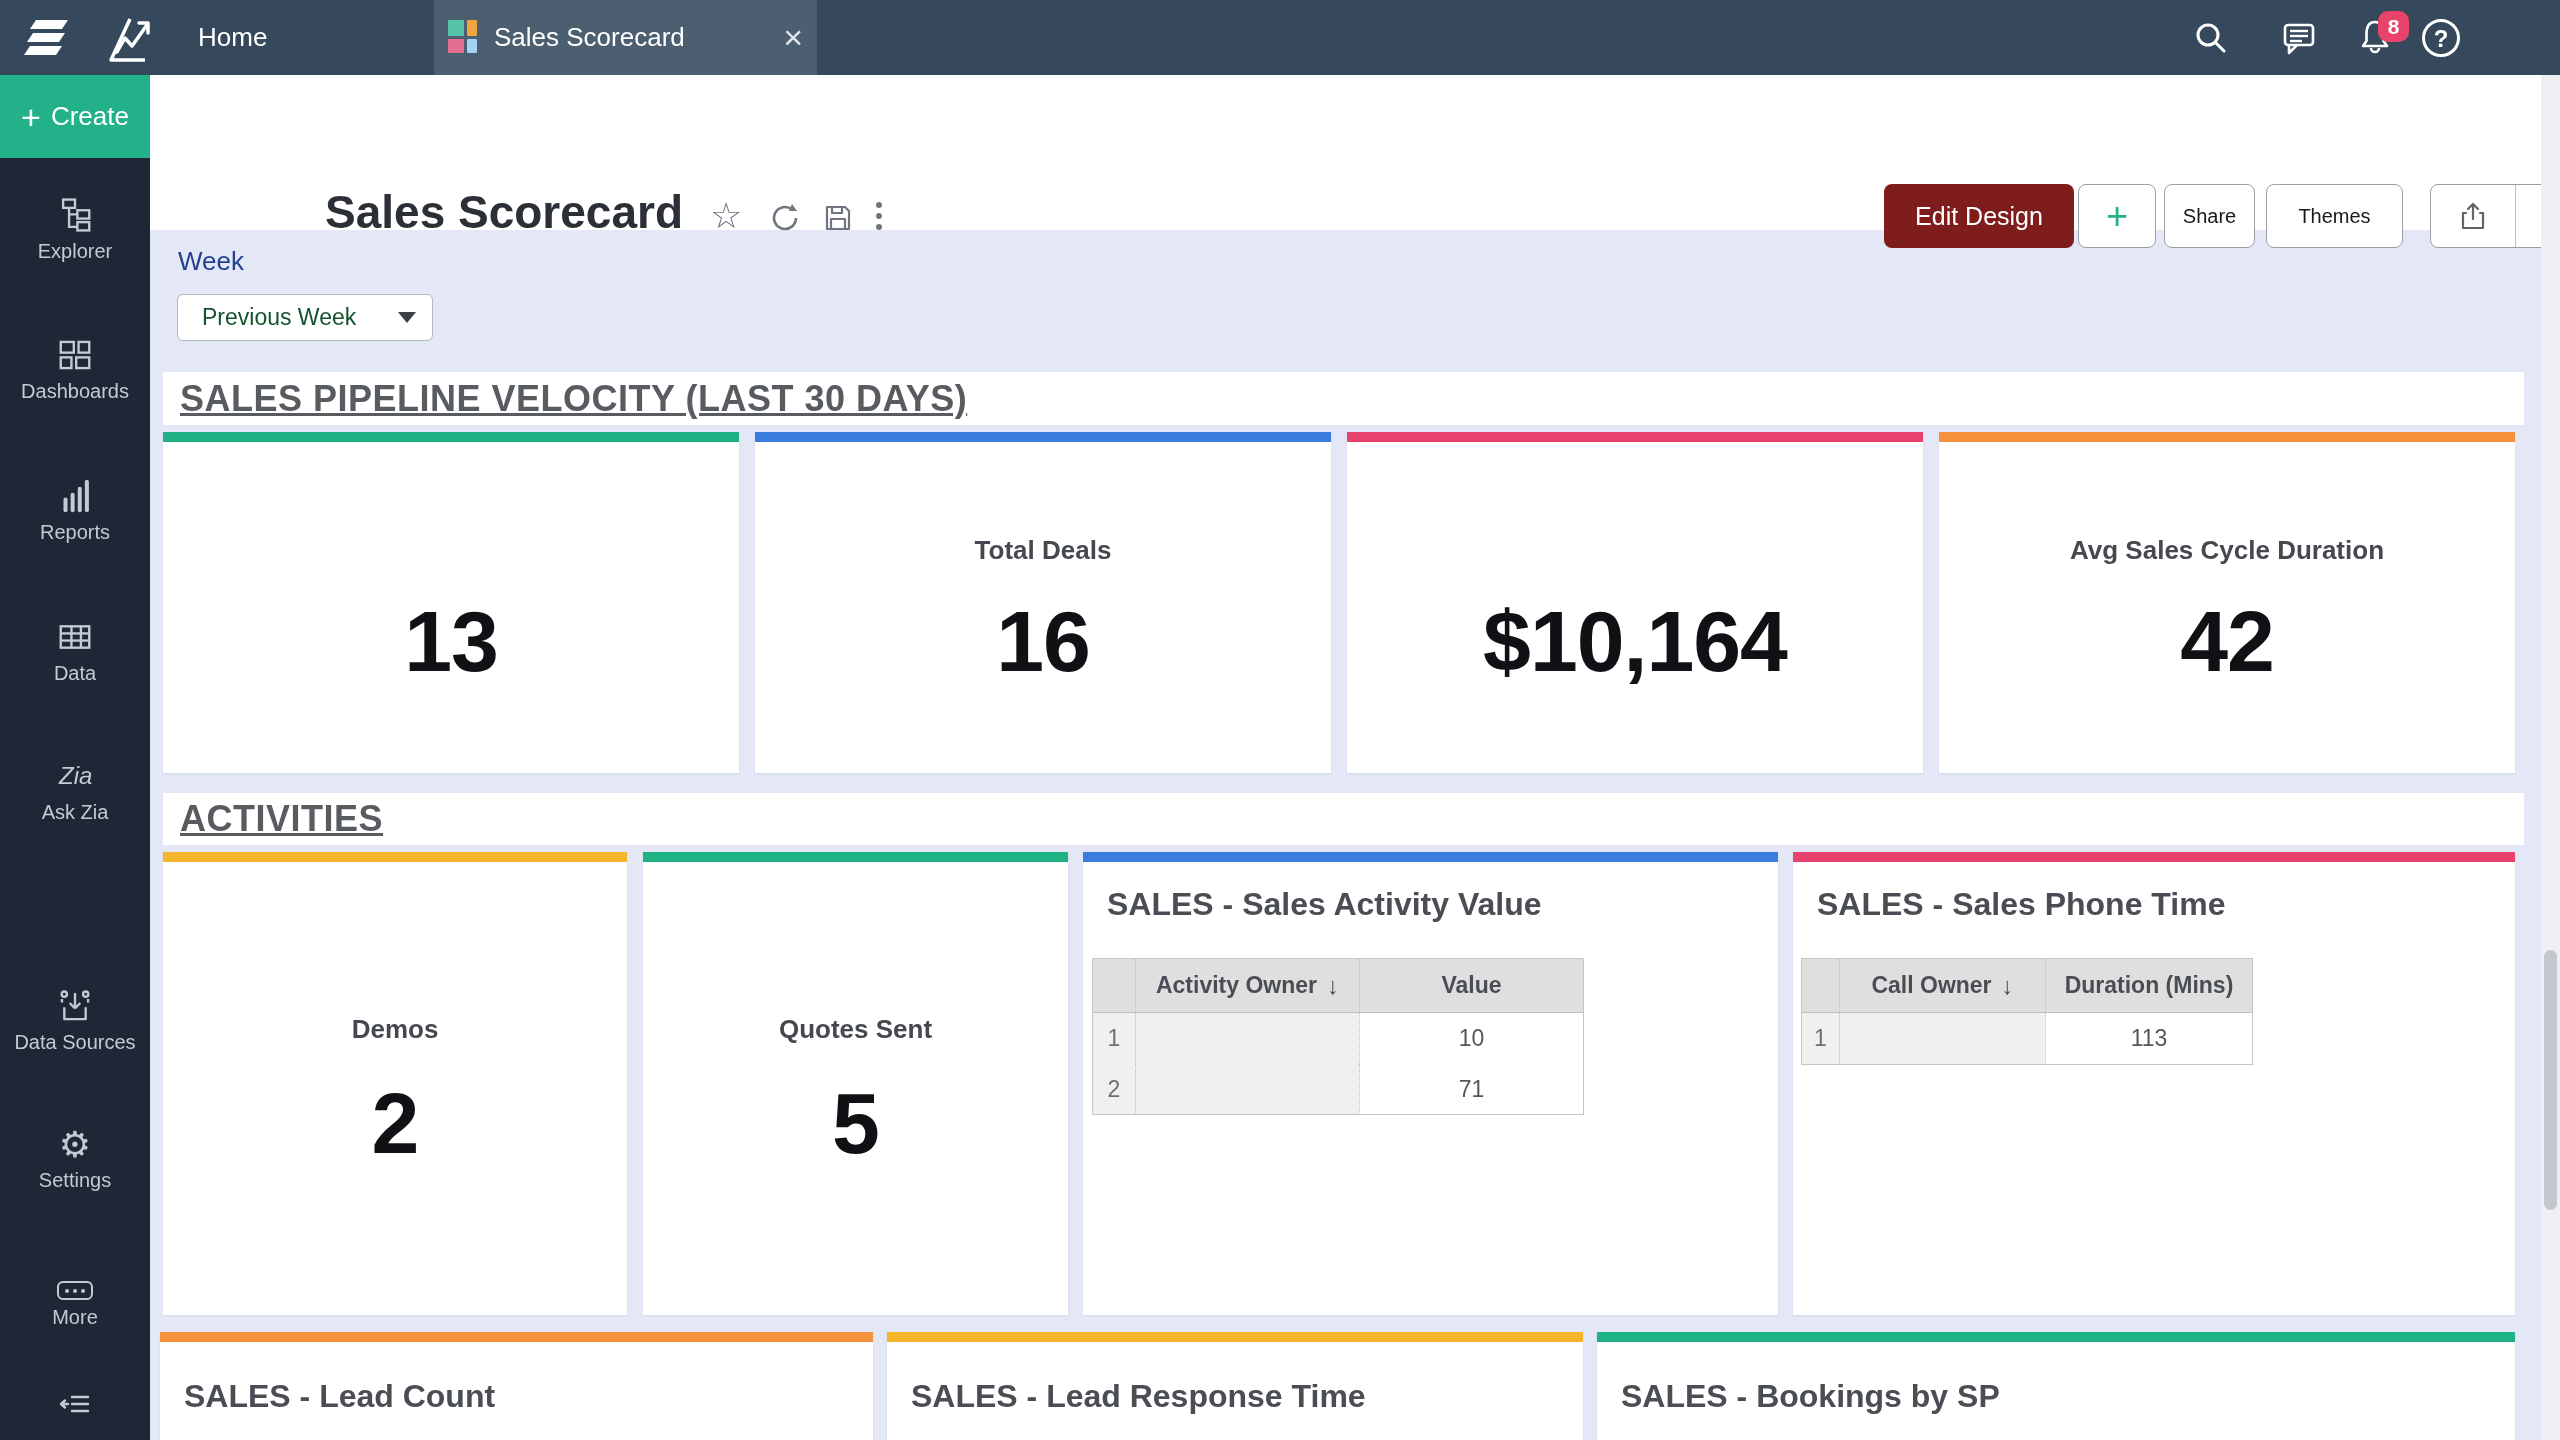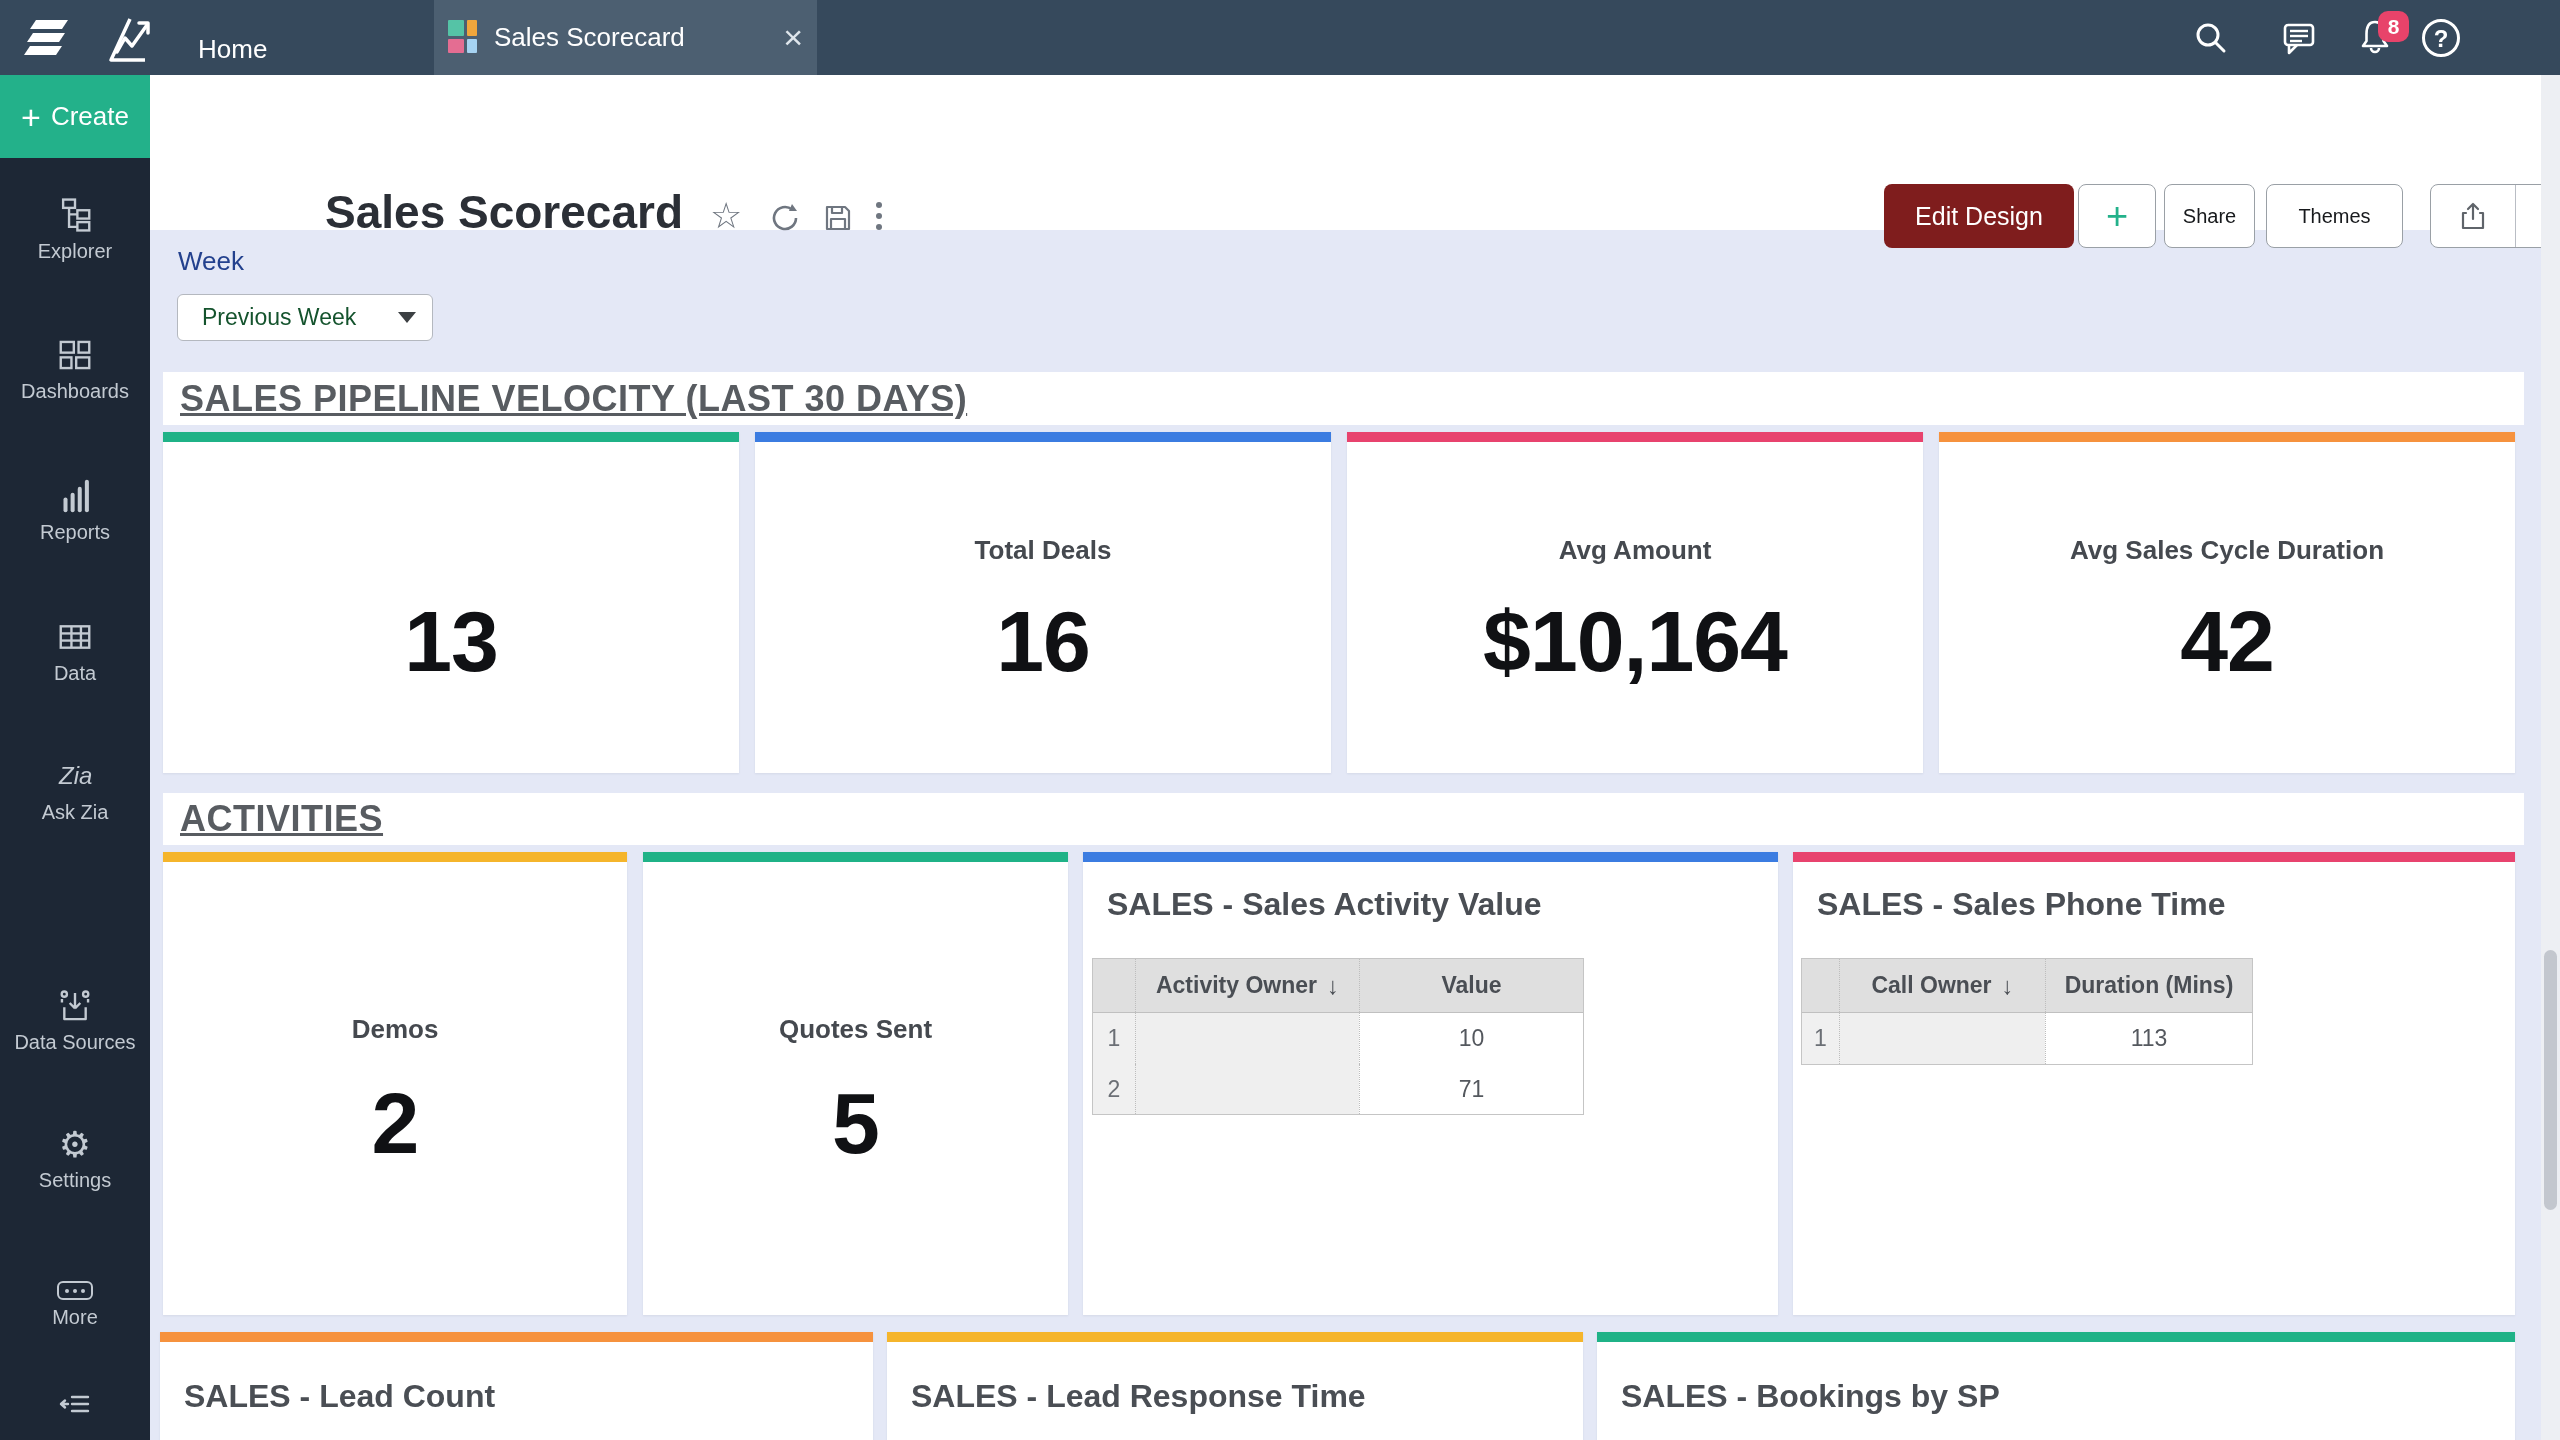--- a/index.html
+++ b/index.html
@@ -95,21 +95,21 @@
   <svg class="abs" style="left:22px;top:16px" width="52" height="44" viewBox="0 0 52 44">
     <polygon points="14,4 46,4 40,13 8,13" fill="#fff"></polygon>
     <polygon points="11,17 43,17 37,26 5,26" fill="#fff"></polygon>
     <polygon points="8,30 40,30 34,39 2,39" fill="#fff"></polygon>
   </svg>
   <svg class="abs" style="left:102px;top:10px" width="56" height="56" viewBox="0 0 56 56">
     <path d="M28,9 L9,50 H43" fill="none" stroke="#fff" stroke-width="3.5" stroke-linejoin="round"></path>
     <polyline points="15,42 23,28 30,36 45,15" fill="none" stroke="#fff" stroke-width="3.5" stroke-linejoin="round" stroke-linecap="round"></polyline>
     <polyline points="37,13 46,13 46,23" fill="none" stroke="#fff" stroke-width="3.5" stroke-linejoin="round" stroke-linecap="round"></polyline>
   </svg>
-  <div class="abs tb-text" style="left:198px;top:12px">Home</div>
+  <div class="abs tb-text" style="left:198px;top:0">Home</div>
 
   <div id="doc-tab" class="abs">
     <div class="abs tab-grid" style="left:14px;top:20px">
       <div class="sq-teal"></div>
         <div class="sq-amber"></div>
         <div class="sq-pink"></div>
         <div class="sq-blue"></div>
     </div>
     <div class="abs tb-text" style="left:60px;top:0">Sales Scorecard</div>
     <div class="abs tab-close" style="right:14px;top:0">×</div>
@@ -297,21 +297,20 @@
   <div class="accent" style="background-color: rgb(31, 178, 135);"></div>
   <div class="kpi-value" style="top:160px">13</div>
 </div>
 <div class="abs card" style="left:755px;top:432px;width:576px;height:341px">
   <div class="accent" style="background-color: rgb(59, 124, 225);"></div>
   <div class="kpi-label" style="top:103px">Total Deals</div>
   <div class="kpi-value" style="top:160px">16</div>
 </div>
 <div class="abs card" style="left:1347px;top:432px;width:576px;height:341px">
   <div class="accent" style="background-color: rgb(232, 67, 110);"></div>
-  <div class="kpi-label" style="top:103px">Avg Amount</div>
   <div class="kpi-value" style="top:160px">$10,164</div>
 </div>
 <div class="abs card" style="left:1939px;top:432px;width:576px;height:341px">
   <div class="accent" style="background-color: rgb(246, 146, 62);"></div>
   <div class="kpi-label" style="top:103px">Avg Sales Cycle Duration</div>
   <div class="kpi-value" style="top:160px">42</div>
 </div>
 
 <div class="abs strip" style="top:793px;height:52px">
   <span>ACTIVITIES</span>

